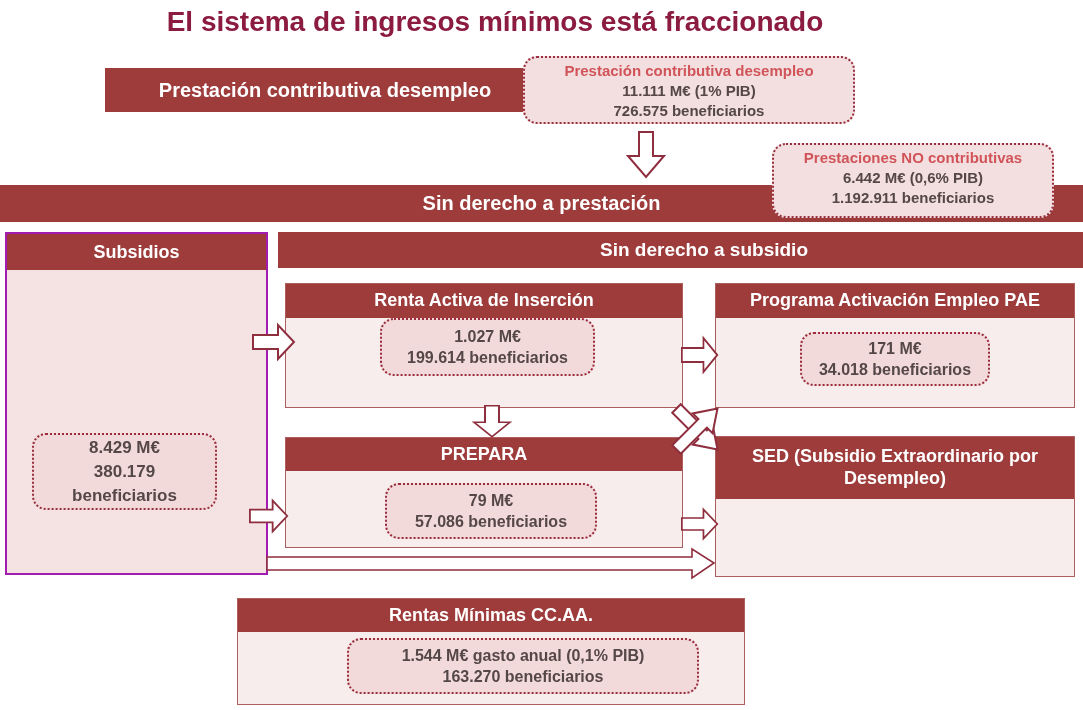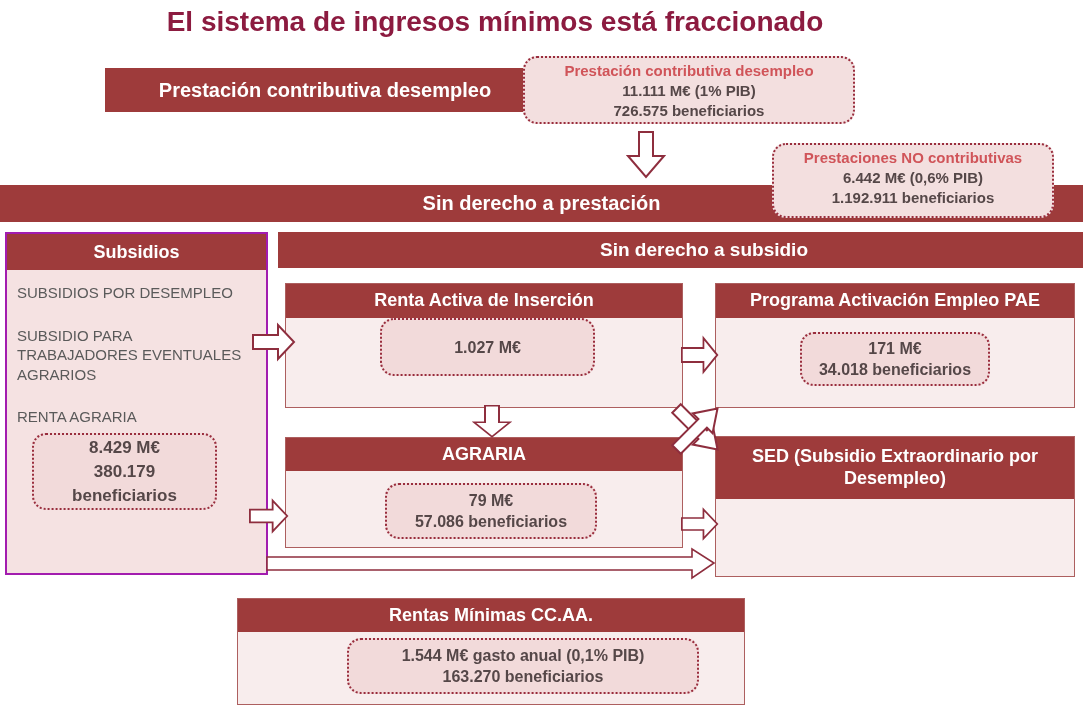--- a/index.html
+++ b/index.html
@@ -89,52 +89,48 @@
   <div class="callout callout2">
     <div class="callout-title">Prestaciones NO contributivas</div>
     <div class="callout-line">6.442 M€ (0,6% PIB)</div>
     <div class="callout-line">1.192.911 beneficiarios</div>
   </div>
 
   <div class="bar bar2">Sin derecho a prestación</div>
 
   <div class="panel">
     <div class="panel-header">Subsidios</div>
-    <div class="subsidios-list">
-      <div class="subsidios-item">SUBSIDIOS POR DESEMPLEO</div>
-      <div class="subsidios-item">SUBSIDIO PARA TRABAJADORES EVENTUALES AGRARIOS</div>
-      <div class="subsidios-item">RENTA AGRARIA</div>
-    </div>
   </div>
 
   <div class="stat-box" style="left:32px;top:433px;width:185px;height:77px;">
     <div class="stat-line big">8.429 M€</div>
     <div class="stat-line big">380.179</div>
     <div class="stat-line big">beneficiarios</div>
   </div>
 
   <div class="bar bar3">Sin derecho a subsidio</div>
 
   <div class="flow-box rai">
     <div class="flow-header h34">Renta Activa de Inserción</div>
   </div>
   <div class="stat-box" style="left:380px;top:318px;width:215px;height:58px;">
     <div class="stat-line">1.027 M€</div>
+    <div class="stat-line">199.614 beneficiarios</div>
   </div>
 
   <div class="flow-box pae">
     <div class="flow-header h34">Programa Activación Empleo PAE</div>
   </div>
   <div class="stat-box" style="left:800px;top:332px;width:190px;height:54px;">
     <div class="stat-line">171 M€</div>
     <div class="stat-line">34.018 beneficiarios</div>
   </div>
 
   <div class="flow-box prepara">
-    <div class="flow-header h33">AGRARIA</div>
+    <div class="flow-header h33">PREPARA</div>
   </div>
   <div class="stat-box" style="left:385px;top:483px;width:212px;height:56px;">
     <div class="stat-line">79 M€</div>
     <div class="stat-line">57.086 beneficiarios</div>
   </div>
 
   <div class="flow-box sed">
     <div class="flow-header h62">SED (Subsidio Extraordinario por Desempleo)</div>
   </div>
 

